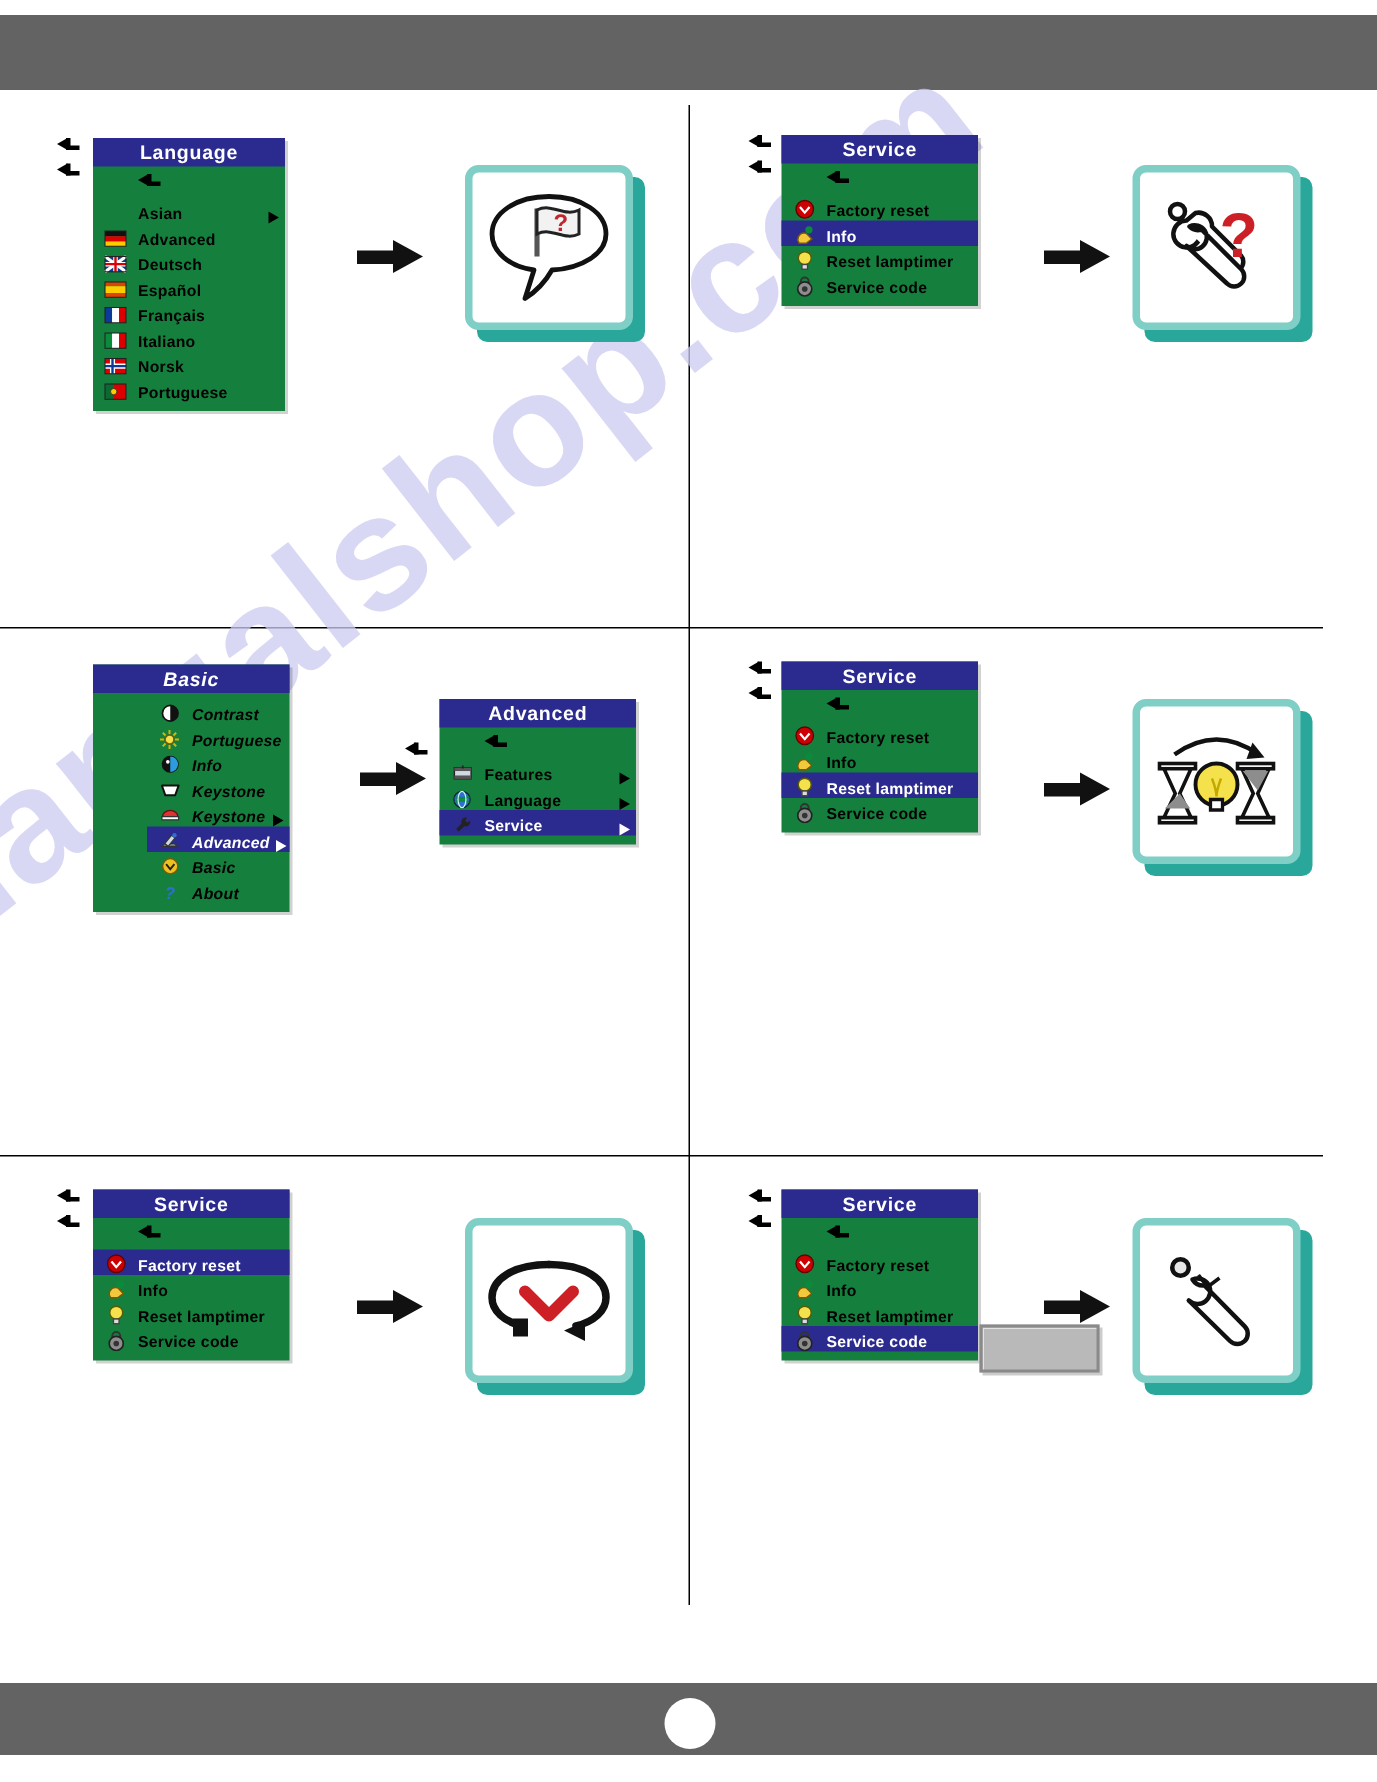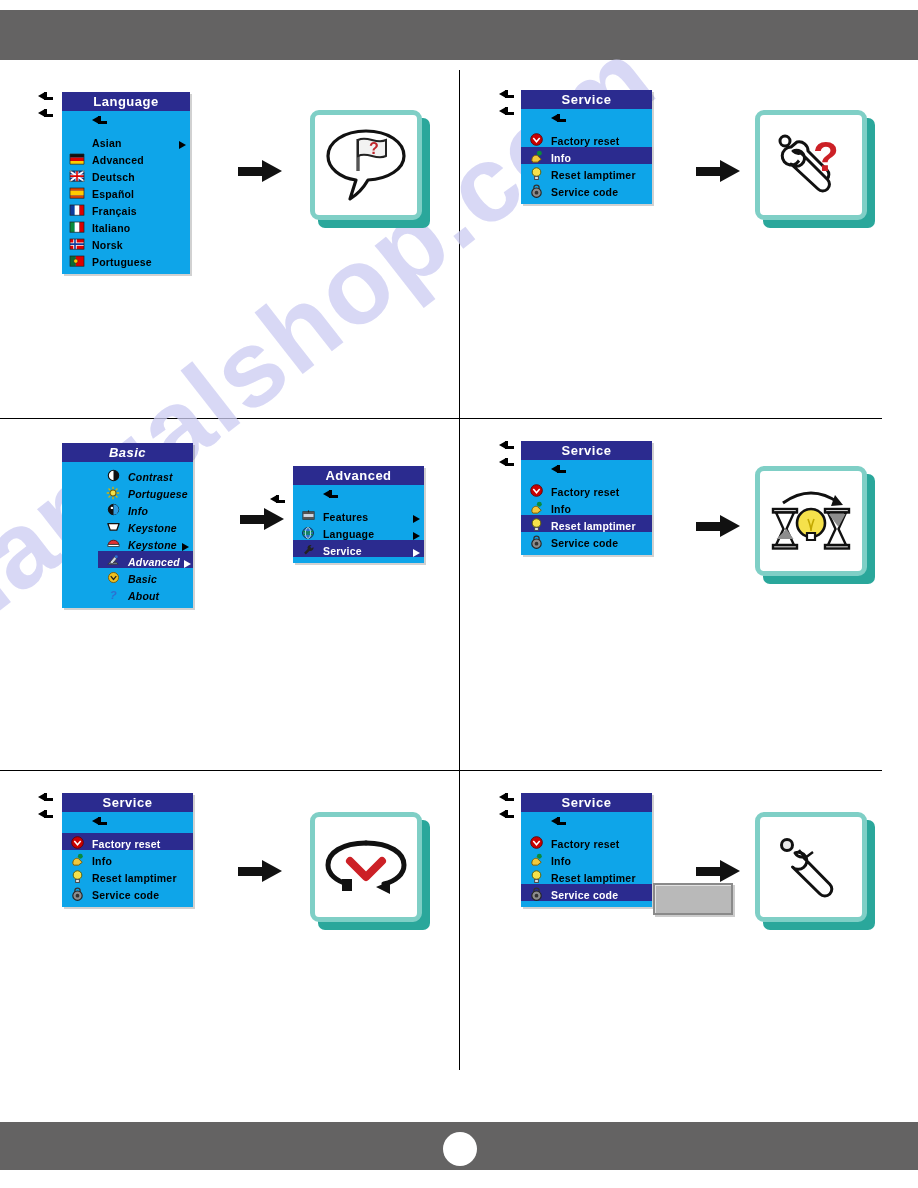--- a/index.html
+++ b/index.html
@@ -65,21 +65,21 @@
     letter-spacing: 2px;
     transform: rotate(-38deg);
     transform-origin: 300px 300px;
     white-space: nowrap;
     opacity: .75;
   }
 
   
   .osd {
     position: absolute;
-    background: #0ea5e9;
+    background: #15803d;
     box-shadow: 2px 2px 0 rgba(0,0,0,.18);
   }
   .osd-title {
     background: #2b2b8f;
     color: #ffffff;
     font-size: 13px;
     font-weight: bold;
     text-align: center;
     letter-spacing: .5px;
     line-height: 19px;

